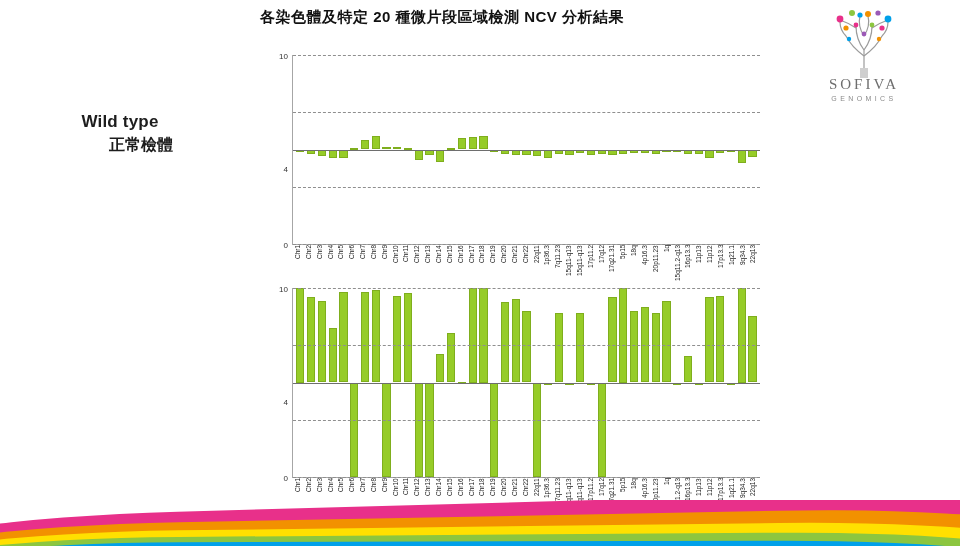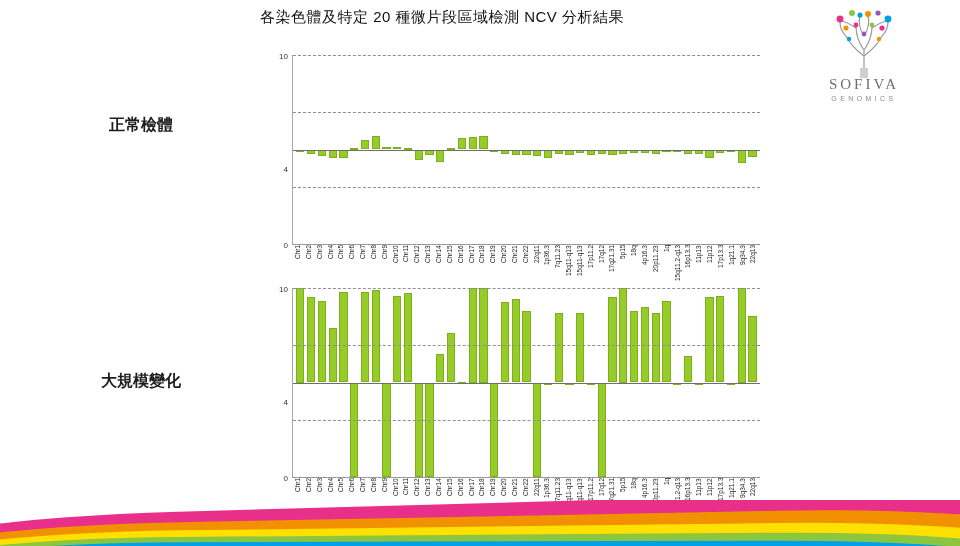--- a/index.html
+++ b/index.html
@@ -9,21 +9,21 @@
     background: #ffffff;
     font-family: "Liberation Sans", sans-serif;
     position: relative;
     overflow: hidden;
   }
   .slide-title {
     position: absolute;
     top: 8px; left: 0; width: 884px;
     text-align: center;
     font-size: 15px;
-    font-weight: 400;
+    font-weight: 700;
     color: #111111;
     letter-spacing: 0.5px;
   }
 
   
   .logo {
     position: absolute;
     top: 6px; right: 26px;
     width: 140px; height: 108px;
     text-align: center;
@@ -170,24 +170,24 @@
         <circle cx="63" cy="33" r="2.2" fill="#f29100"></circle>
       </g>
       <rect x="44" y="62" width="8" height="10" fill="#cfcfcf"></rect>
     </svg>
   </div>
   <div class="logo-name">SOFIVA</div>
   <div class="logo-sub">GENOMICS</div>
 </div>
 
 <div class="row-label" id="label-wild">
+  <div class="en">Wild type</div>
   <div class="zh">正常檢體</div>
 </div>
 <div class="row-label" id="label-large">
-  <div class="zh">大規模變化</div>
 </div>
 
 <div class="chart" id="chart-wild">
   <div class="plot">
     <div class="bars">
         <div class="barcell">
           <div class="bar" style="background: rgb(150, 204, 40); top: 94.5px; height: 2.835px;"></div>
         </div>
         <div class="barcell">
           <div class="bar" style="background: rgb(150, 204, 40); top: 94.5px; height: 4.725px;"></div>

